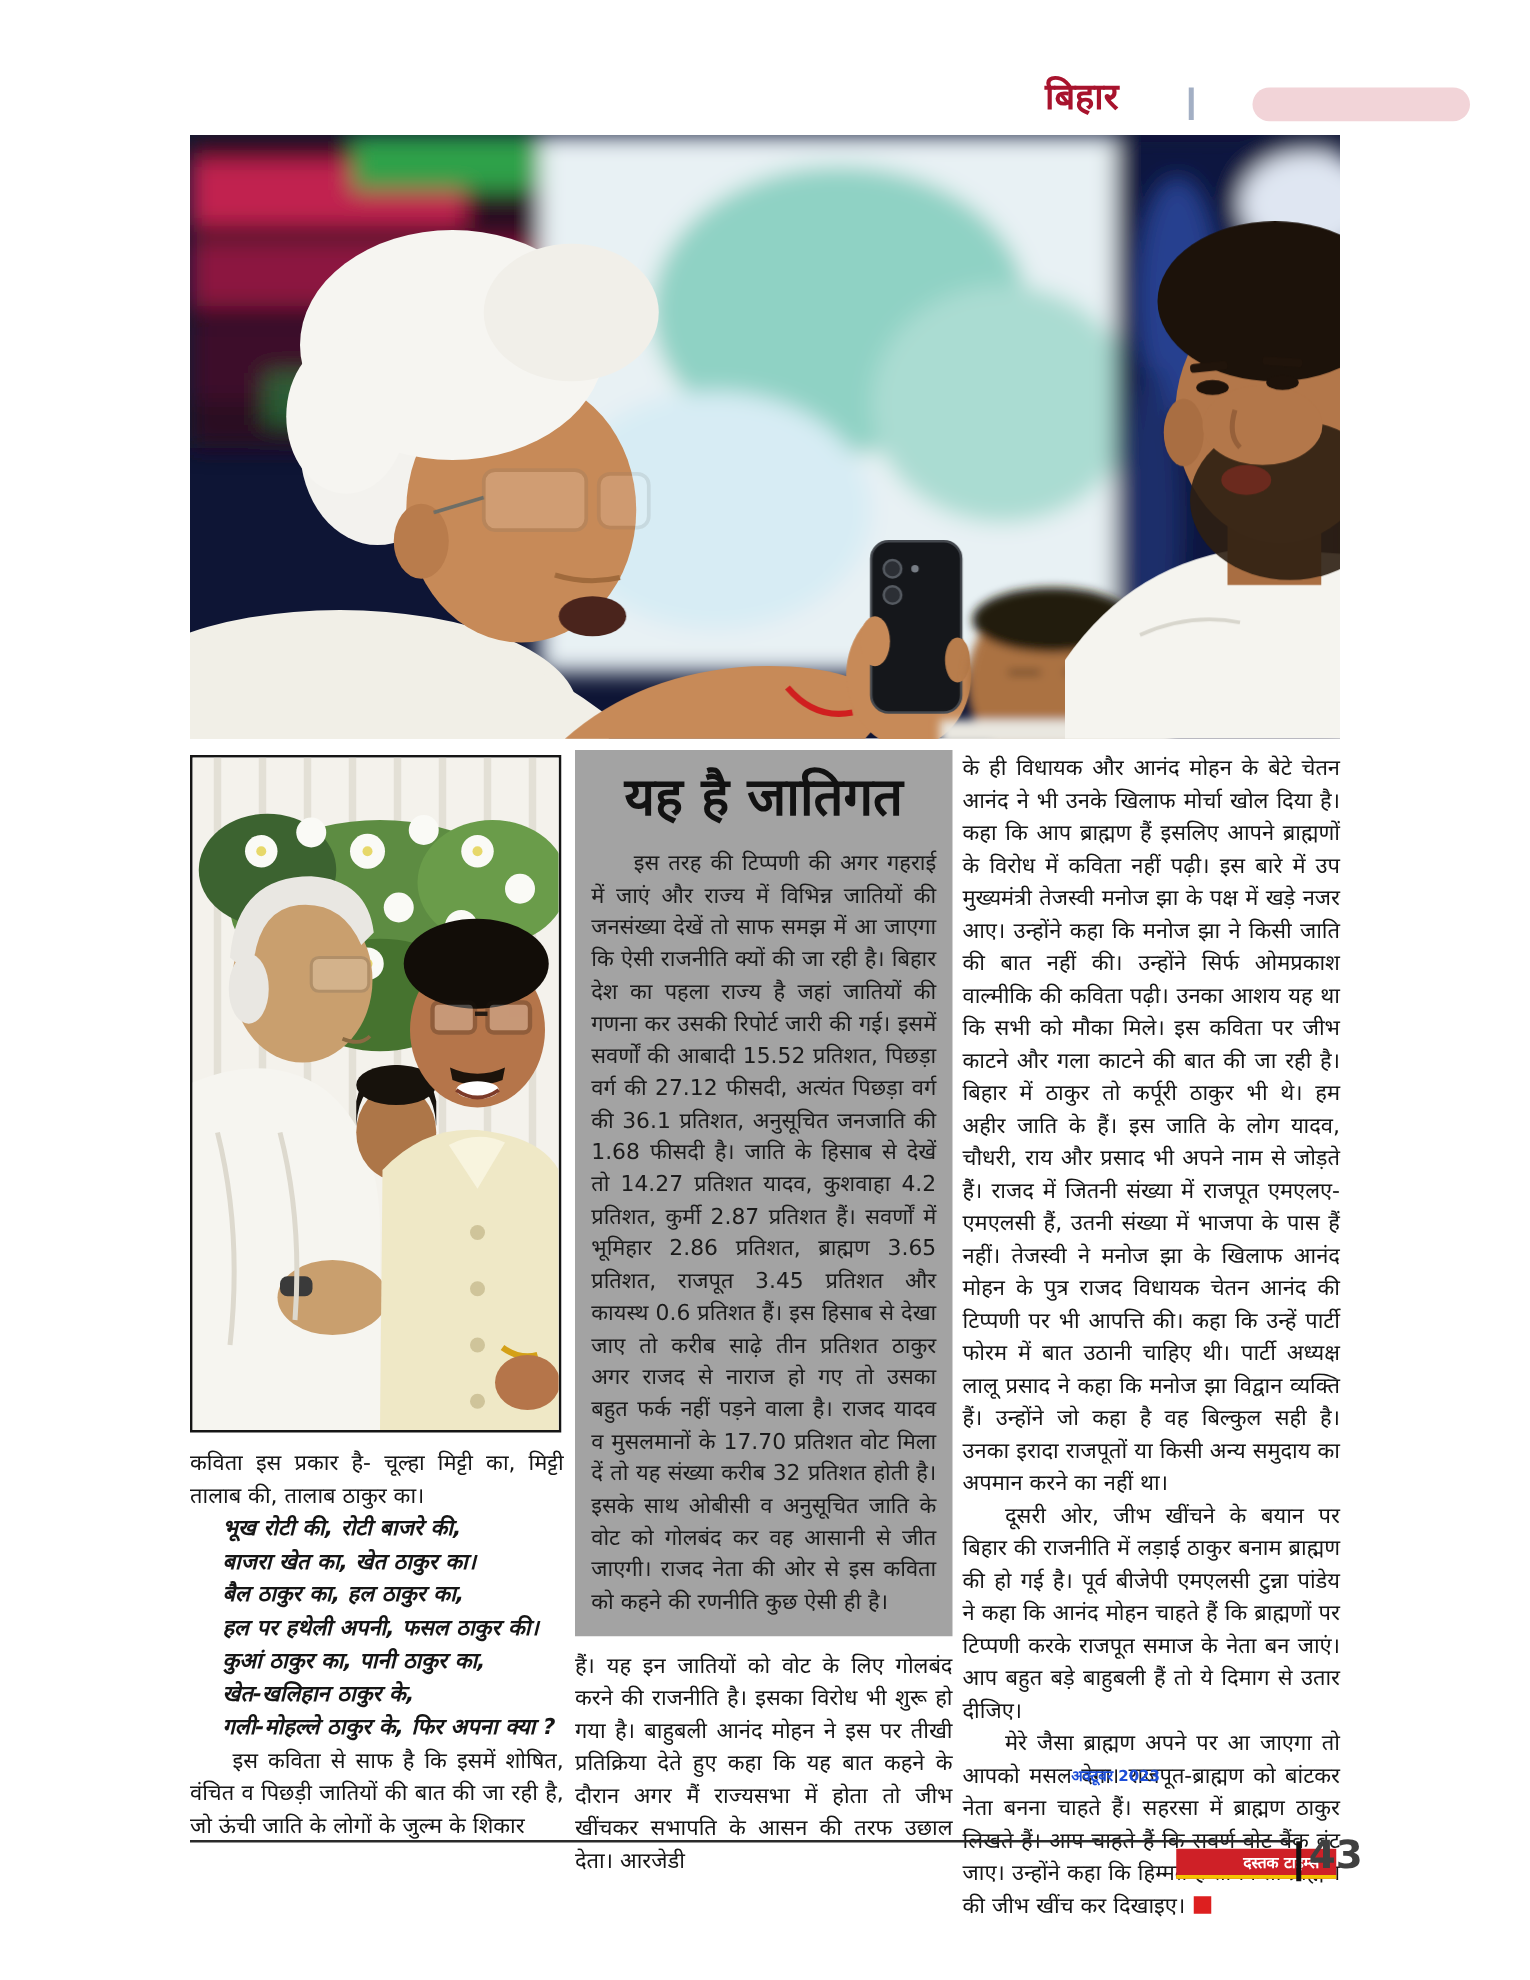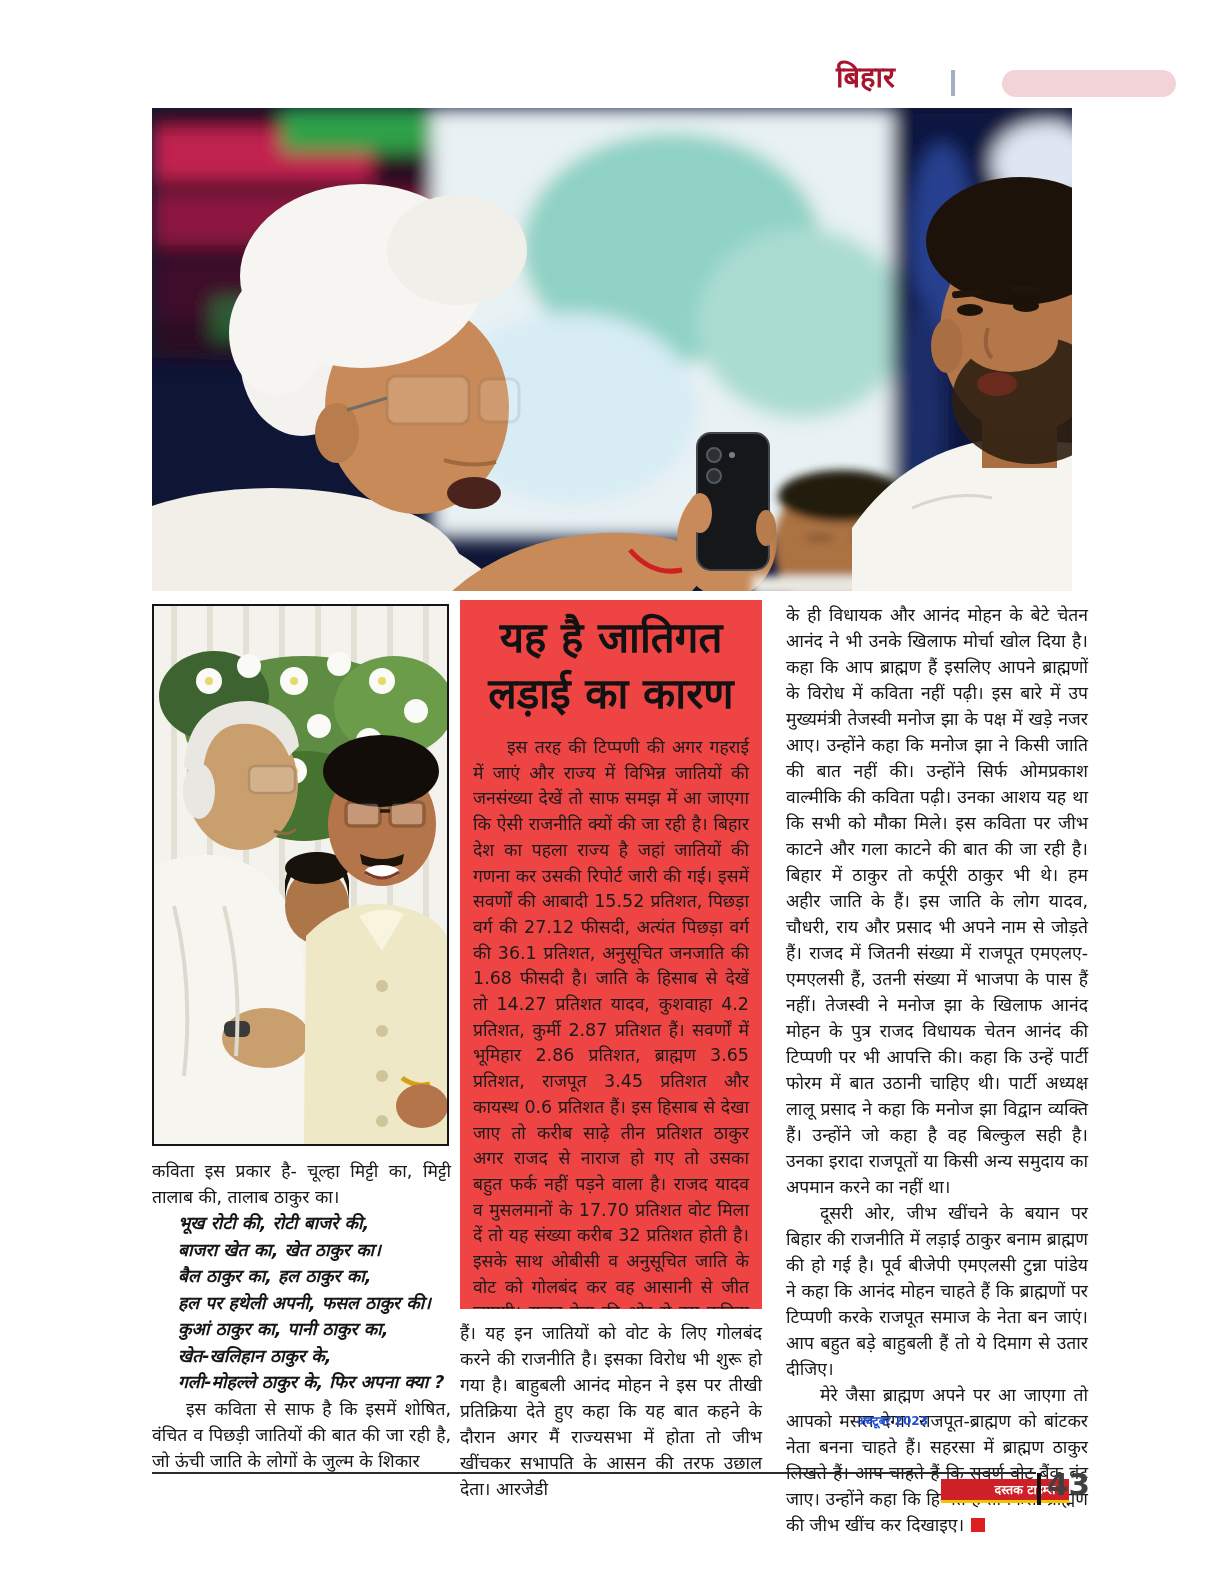--- a/index.html
+++ b/index.html
@@ -16,33 +16,33 @@
   .header-pill{position:absolute; left:1002px; top:70px; width:174px; height:27px; border-radius:14px; background:#f2d4d8;}
 
   
   .photo-main{position:absolute; left:152px; top:108px; width:920px; height:483px; overflow:hidden;}
   .photo-secondary{position:absolute; left:152px; top:604px; width:297px; height:542px; overflow:hidden; border:2px solid #151515; box-sizing:border-box;}
   .photo-main svg,.photo-secondary svg{display:block;}
 
   
   .highlight-box{
     position:absolute; left:460px; top:600px; width:302px; height:709px;
-    background:#ef4444; box-sizing:border-box; padding:10px 13px 0 13px; overflow:hidden;
+    background:#a3a3a3; box-sizing:border-box; padding:10px 13px 0 13px; overflow:hidden;
   }
   .highlight-title{ text-align:center; font-weight:700; color:#121212; font-size:42px; line-height:56px;}
   .highlight-body{
     margin-top:13px; font-size:17.5px; line-height:25.7px; text-align:justify;
     text-indent:34px; color:#1b1b1b;
   }
 
   
   .textcol{position:absolute; text-align:justify; font-size:17.5px; line-height:26px; color:#161616;}
   .left-text{left:152px; top:1158px; width:299px;}
   .mid-tail{left:460px; top:1320px; width:302px;}
-  .right-text{left:770px; top:602px; width:302px;margin-left:16px;}
+  .right-text{left:770px; top:602px; width:302px;}
   .para-indent{text-indent:34px;}
   .poem-line{font-weight:700; font-style:italic; margin-left:26px; line-height:26.5px; white-space:nowrap;}
   .endmark{display:inline-block; width:14px; height:14px; background:#dd1f1f; margin-left:7px; vertical-align:-1px;}
 
   
   .footer-rule{position:absolute; left:152px; top:1472px; width:884px; height:2px; background:#2a2a2a;}
   .footer-date{position:absolute; left:798px; top:1412px; width:130px; text-align:right; font-size:12px; font-weight:700; color:#1d4ed8;}
   .footer-logo{
     position:absolute; left:941px; top:1479px; width:88px; height:21px; background:#cf2027;
     border-bottom:3px solid #f5c400; color:#ffffff; font-size:12.5px; font-weight:700;
@@ -226,21 +226,20 @@
         <ellipse cx="228" cy="266" rx="17" ry="7" fill="#ffffff"></ellipse>
         <path d="M211,266 q17,12 34,0" stroke="#7c3a28" stroke-width="3" fill="none"></path>
         <path d="M248,472 q14,10 28,6" stroke="#d4a017" stroke-width="5" fill="none"></path>
         <ellipse cx="268" cy="500" rx="26" ry="22" fill="#b5754a"></ellipse>
       </g>
     </svg>
   </div>
 
   <div class="highlight-box">
     <div class="highlight-title">यह है जातिगत</div>
-    <div class="highlight-title">लड़ाई का कारण</div>
     <div class="highlight-body">इस तरह की टिप्पणी की अगर गहराई में जाएं और राज्य में विभिन्न जातियों की जनसंख्या देखें तो साफ समझ में आ जाएगा कि ऐसी राजनीति क्यों की जा रही है। बिहार देश का पहला राज्य है जहां जातियों की गणना कर उसकी रिपोर्ट जारी की गई। इसमें सवर्णों की आबादी 15.52 प्रतिशत, पिछड़ा वर्ग की 27.12 फीसदी, अत्यंत पिछड़ा वर्ग की 36.1 प्रतिशत, अनुसूचित जनजाति की 1.68 फीसदी है। जाति के हिसाब से देखें तो 14.27 प्रतिशत यादव, कुशवाहा 4.2 प्रतिशत, कुर्मी 2.87 प्रतिशत हैं। सवर्णों में भूमिहार 2.86 प्रतिशत, ब्राह्मण 3.65 प्रतिशत, राजपूत 3.45 प्रतिशत और कायस्थ 0.6 प्रतिशत हैं। इस हिसाब से देखा जाए तो करीब साढ़े तीन प्रतिशत ठाकुर अगर राजद से नाराज हो गए तो उसका बहुत फर्क नहीं पड़ने वाला है। राजद यादव व मुसलमानों के 17.70 प्रतिशत वोट मिला दें तो यह संख्या करीब 32 प्रतिशत होती है। इसके साथ ओबीसी व अनुसूचित जाति के वोट को गोलबंद कर वह आसानी से जीत जाएगी। राजद नेता की ओर से इस कविता को कहने की रणनीति कुछ ऐसी ही है।</div>
   </div>
 
   <div class="textcol mid-tail">हैं। यह इन जातियों को वोट के लिए गोलबंद करने की राजनीति है। इसका विरोध भी शुरू हो गया है। बाहुबली आनंद मोहन ने इस पर तीखी प्रतिक्रिया देते हुए कहा कि यह बात कहने के दौरान अगर मैं राज्यसभा में होता तो जीभ खींचकर सभापति के आसन की तरफ उछाल देता। आरजेडी</div>
 
   <div class="textcol left-text">
     <div>कविता इस प्रकार है- चूल्हा मिट्टी का, मिट्टी तालाब की, तालाब ठाकुर का।</div>
     <div class="poem-line">भूख रोटी की, रोटी बाजरे की,</div>
     <div class="poem-line">बाजरा खेत का, खेत ठाकुर का।</div>
     <div class="poem-line">बैल ठाकुर का, हल ठाकुर का,</div>

